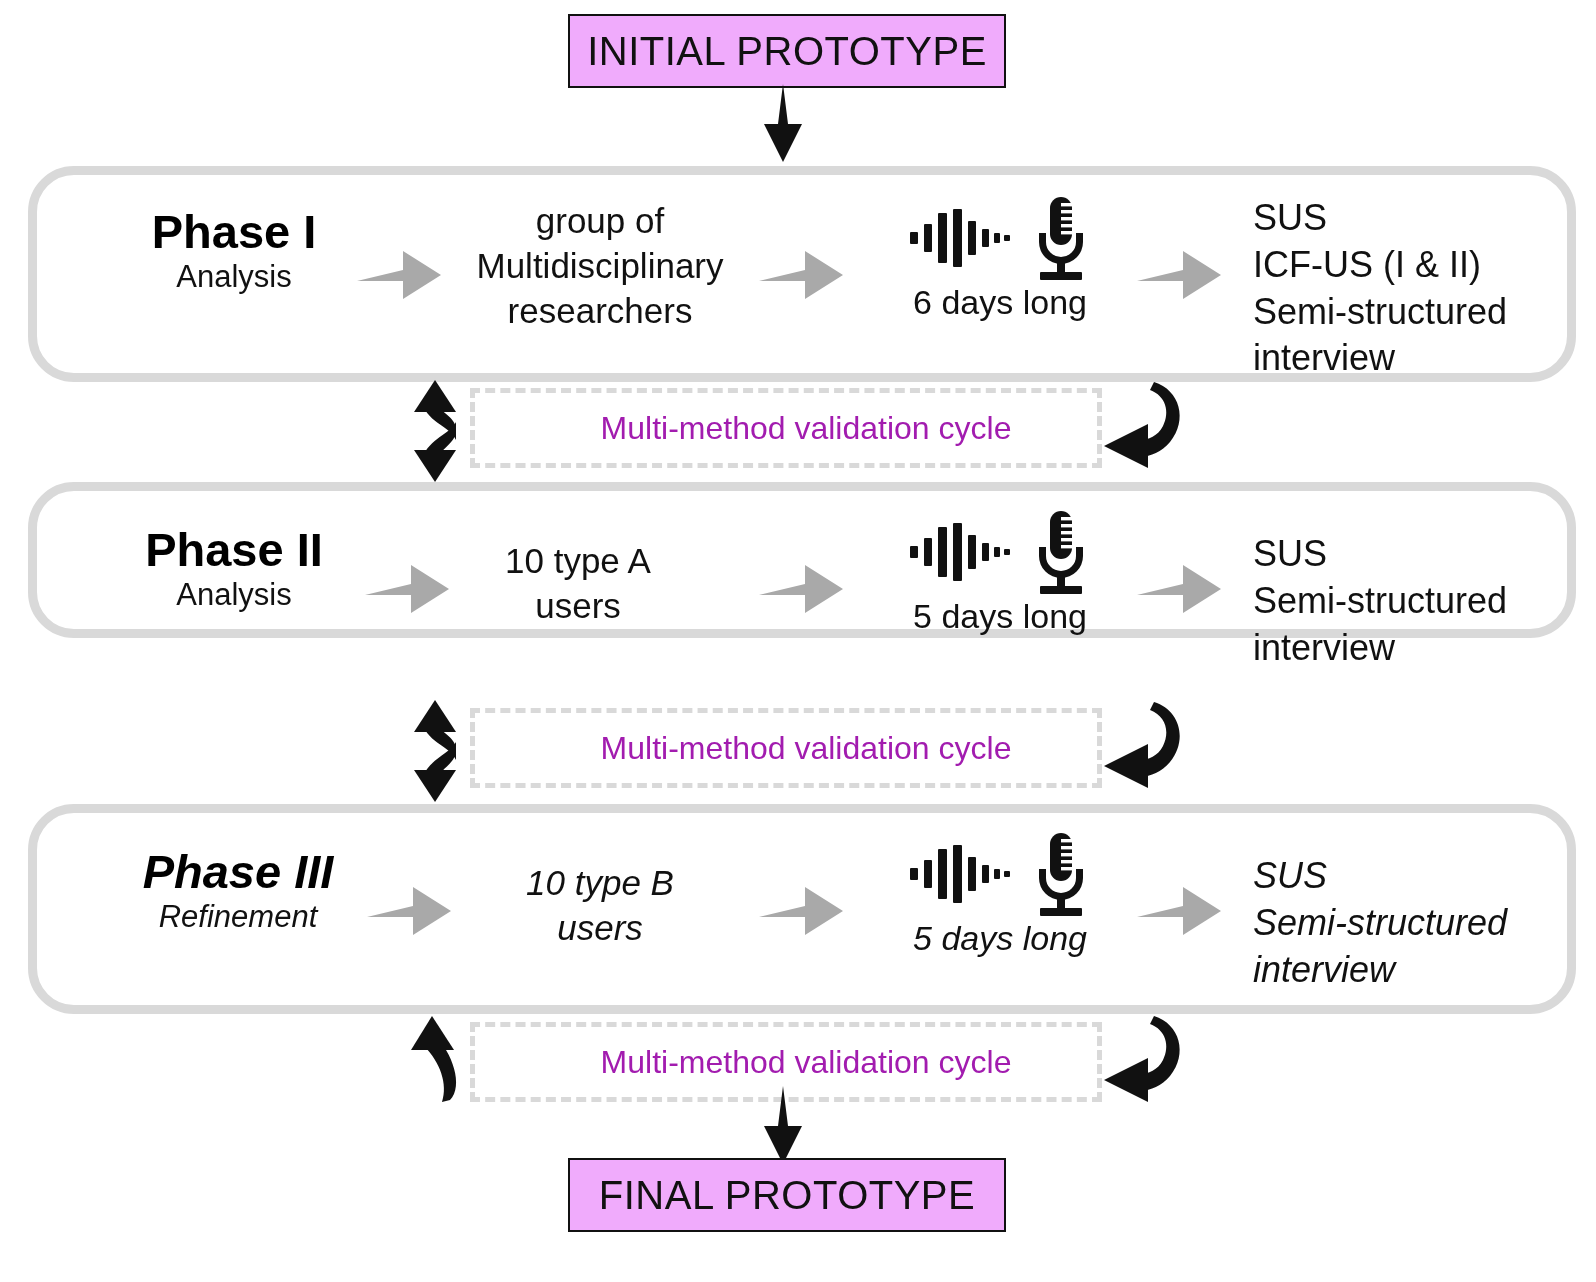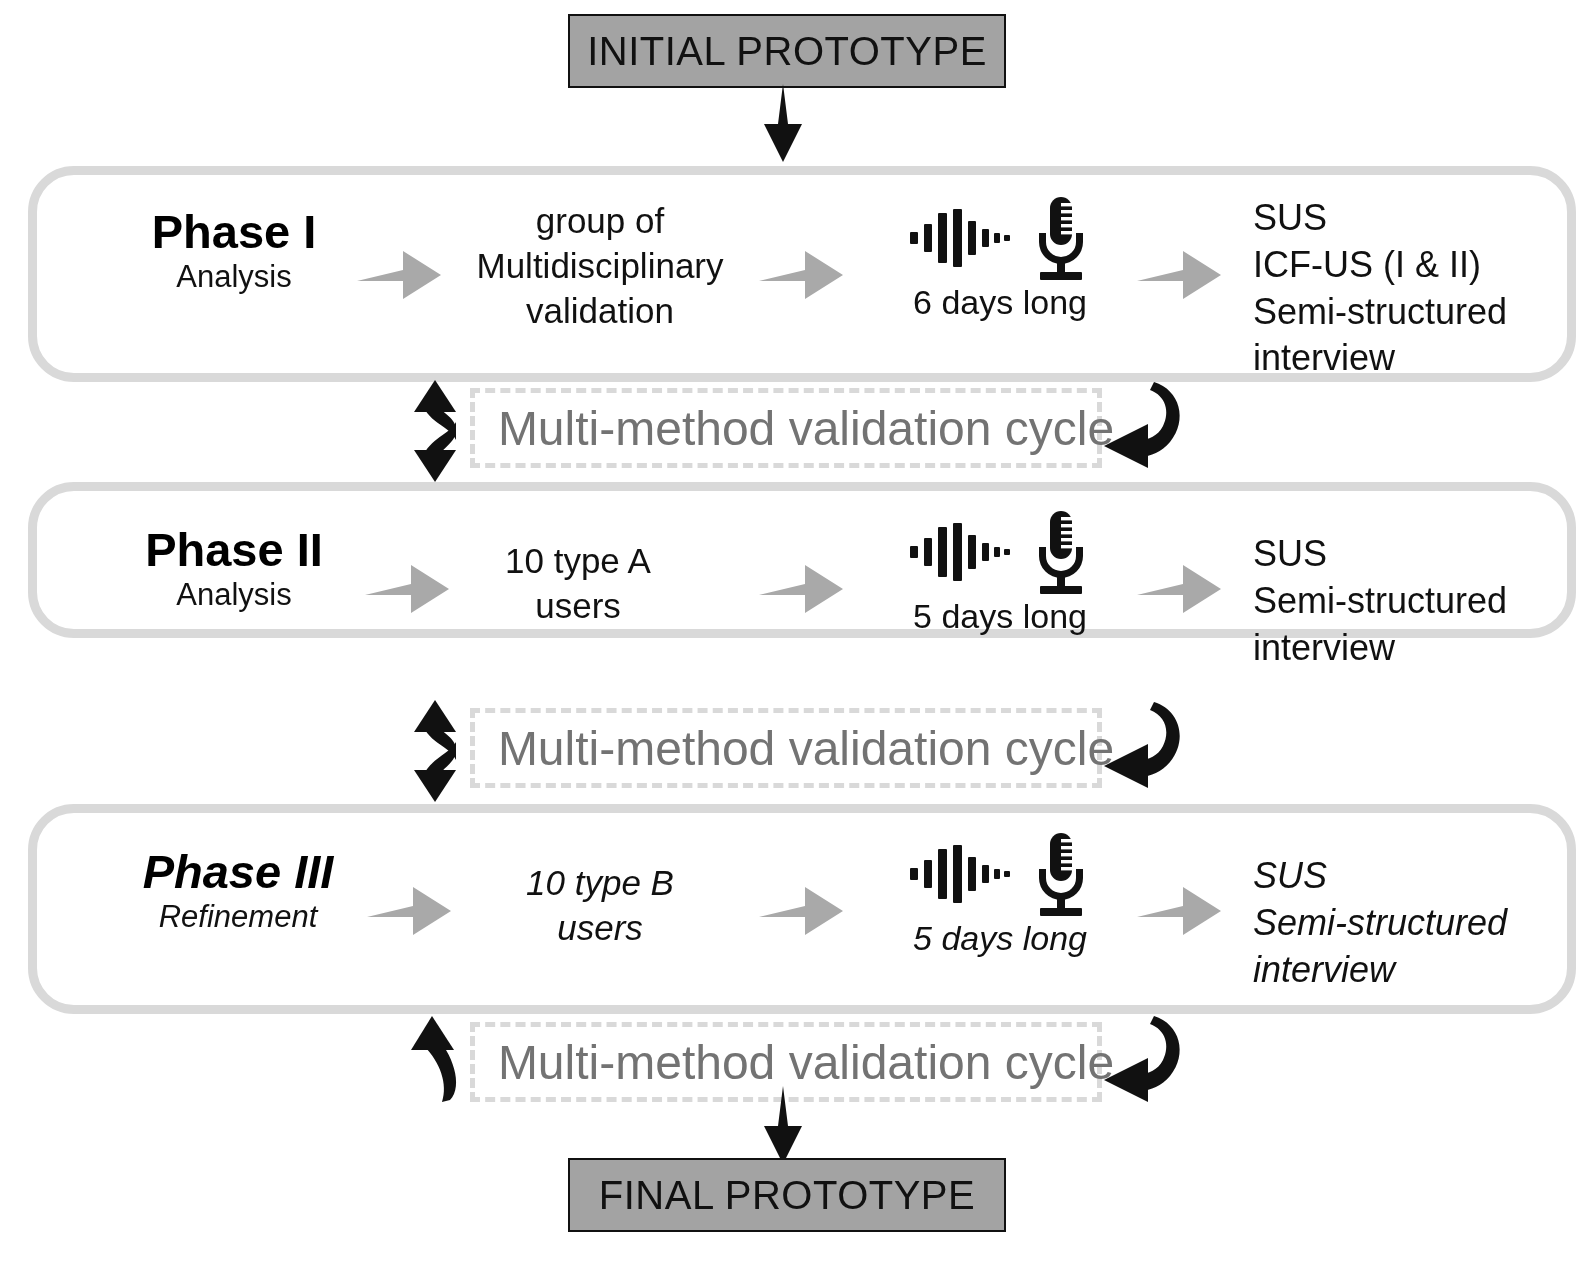--- a/index.html
+++ b/index.html
@@ -6,21 +6,21 @@
   body{
     width:1596px;height:1282px;position:relative;overflow:hidden;
     font-family:"Liberation Sans", sans-serif;color:#1a1a1a;
   }
   #stage{position:absolute;left:0;top:0;width:1596px;height:1282px;}
 
   
   .proto-box{
     position:absolute;
     border:2px solid #111;
-    background:#a3a3a3;
+    background:#f0abfc;
     display:flex;align-items:center;justify-content:center;
     font-size:40px;letter-spacing:0.5px;color:#111;
     font-family:"Liberation Sans", sans-serif;
   }
   #proto-initial{left:568px;top:14px;width:434px;height:70px;}
   #proto-final{left:568px;top:1158px;width:434px;height:70px;}
 
   
   .phase-card{
     position:absolute;left:28px;width:1548px;
@@ -57,21 +57,21 @@
   .cycle-row{position:absolute;left:0;width:1596px;height:102px;}
   #cycle-1{top:380px;}
   #cycle-2{top:700px;}
   #cycle-3{top:1014px;}
 
   .dashed-box{
     position:absolute;left:470px;top:8px;width:632px;height:80px;
     border:5px dashed #d9d9d9;box-sizing:border-box;
     display:flex;align-items:center;justify-content:center;
   }
-  .dashed-box span{font-size:48px;color:#737373;white-space:nowrap;margin-left:40px;}
+  .dashed-box span{font-size:32px;color:#a21caf;white-space:nowrap;margin-left:40px;}
 
   .curve-left{position:absolute;left:404px;top:-2px;width:86px;height:106px;}
   .curve-right{position:absolute;left:1096px;top:-4px;width:96px;height:104px;}
 
   
   .down-arrow{position:absolute;width:52px;height:78px;}
   #arrow-top{left:757px;top:84px;}
   #arrow-bottom{left:757px;top:1086px;}
 </style>
 </head>
@@ -94,21 +94,21 @@
         <div class="phase-sub">Analysis</div>
       </div>
 
       <svg class="arrow-gray" style="left:320px;top:70px;" viewBox="0 0 84 60">
         <path d="M0 36 L46 25 L46 6 L84 30 L46 54 L46 36 Z" fill="#a9a9a9"></path>
       </svg>
 
       <div class="txt-block" style="left:398px;top:24px;width:330px;">
         <div>group of</div>
         <div>Multidisciplinary</div>
-        <div>validation</div>
+        <div>researchers</div>
       </div>
 
       <svg class="arrow-gray" style="left:722px;top:70px;" viewBox="0 0 84 60">
         <path d="M0 36 L46 25 L46 6 L84 30 L46 54 L46 36 Z" fill="#a9a9a9"></path>
       </svg>
 
       <div class="mic-group" style="left:838px;top:20px;width:250px;">
         <div class="mic-icons">
           <svg width="104" height="62" viewBox="0 0 104 62">
             <g fill="#111">

